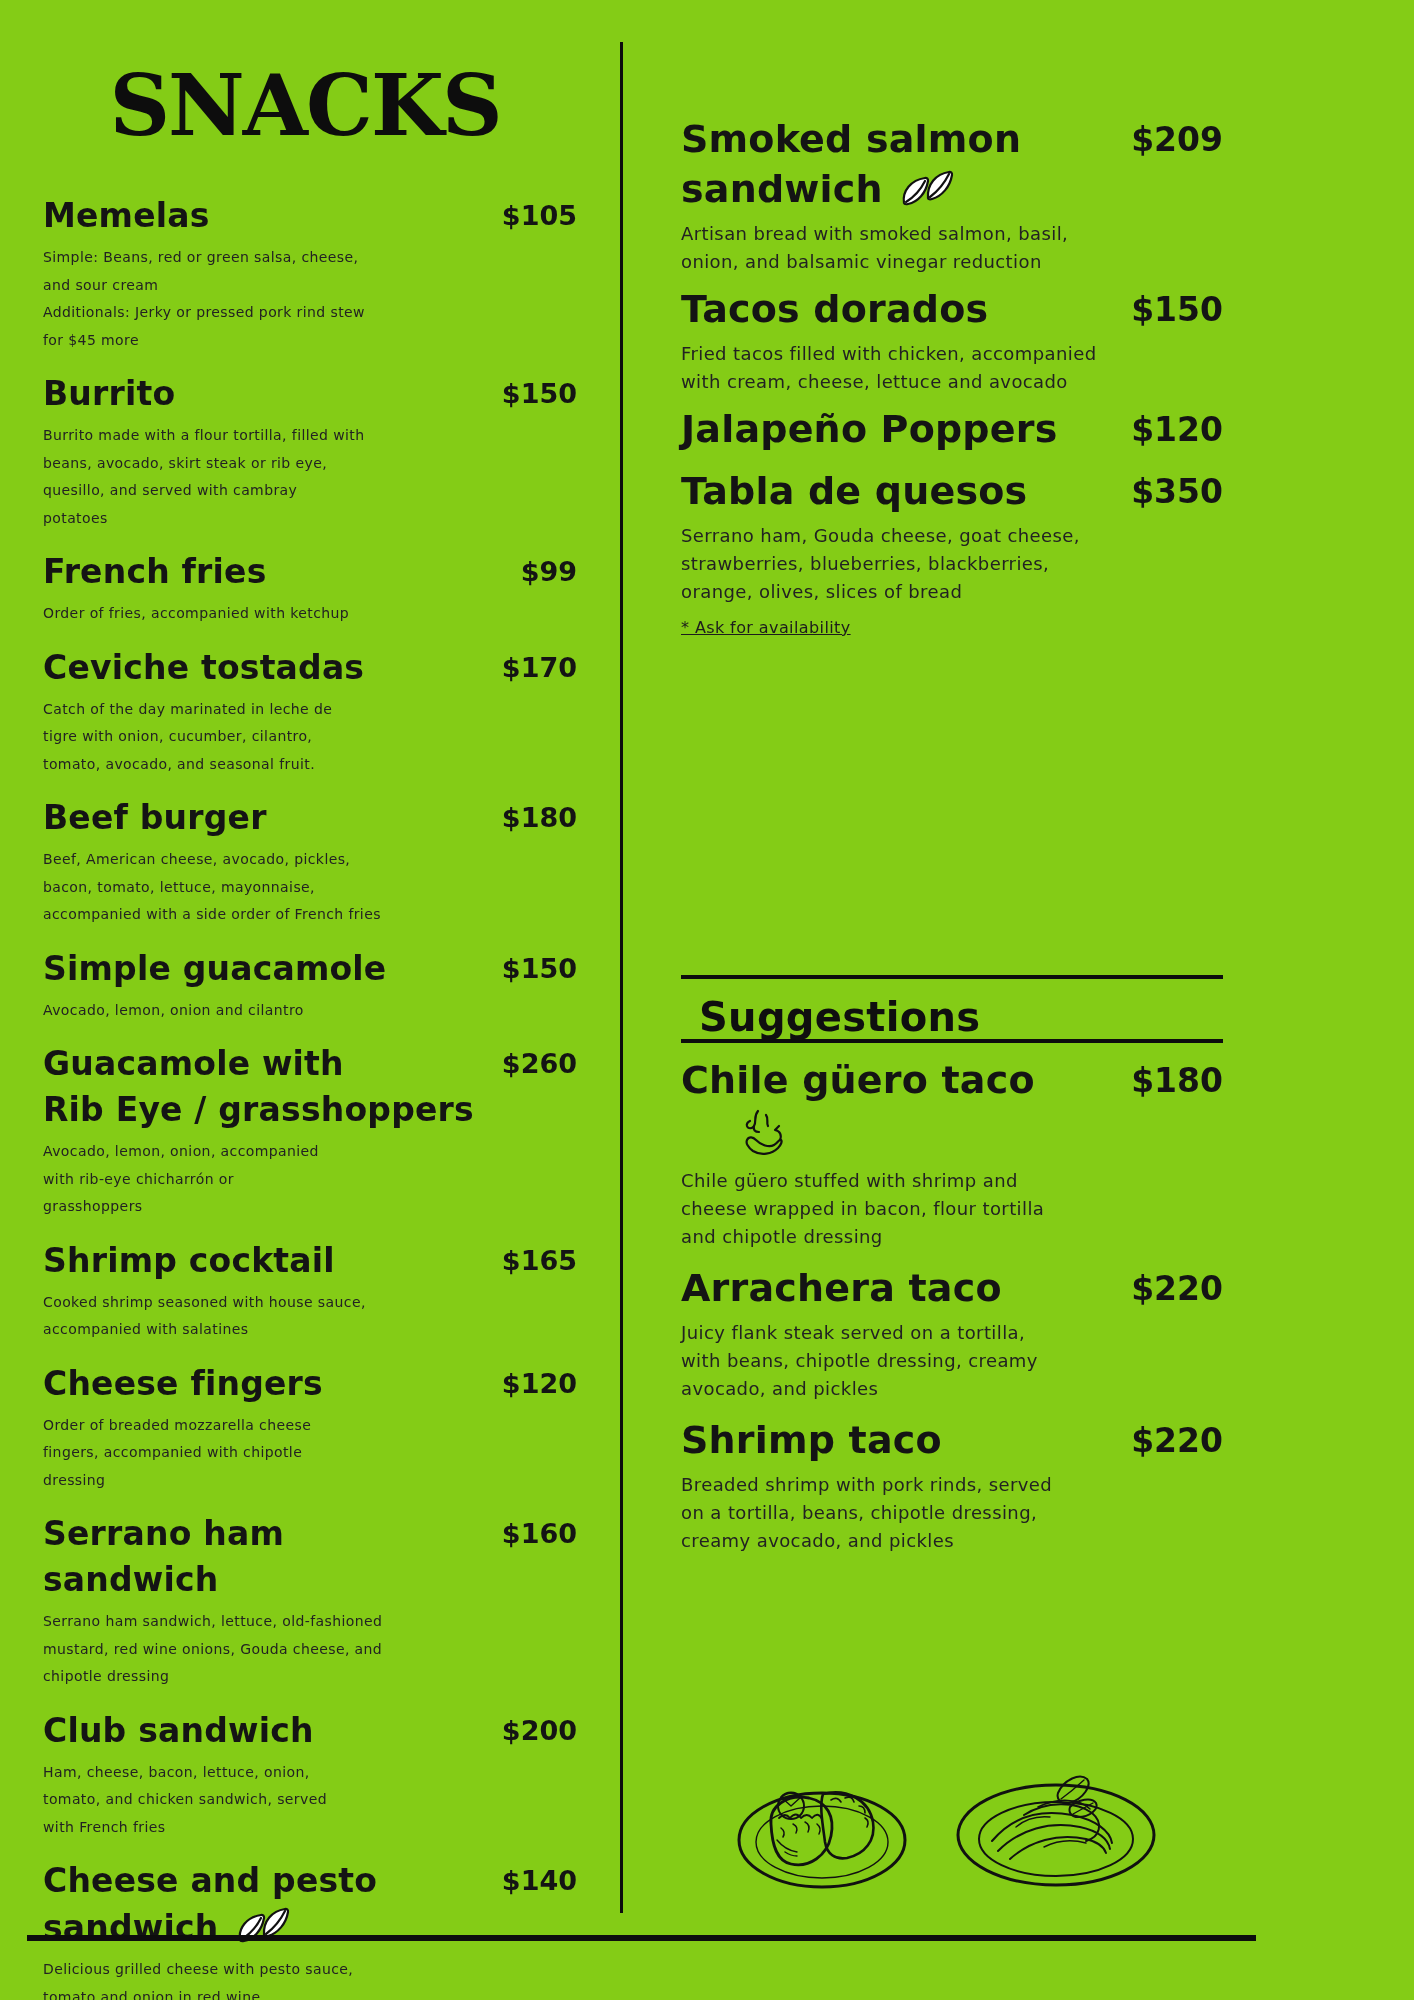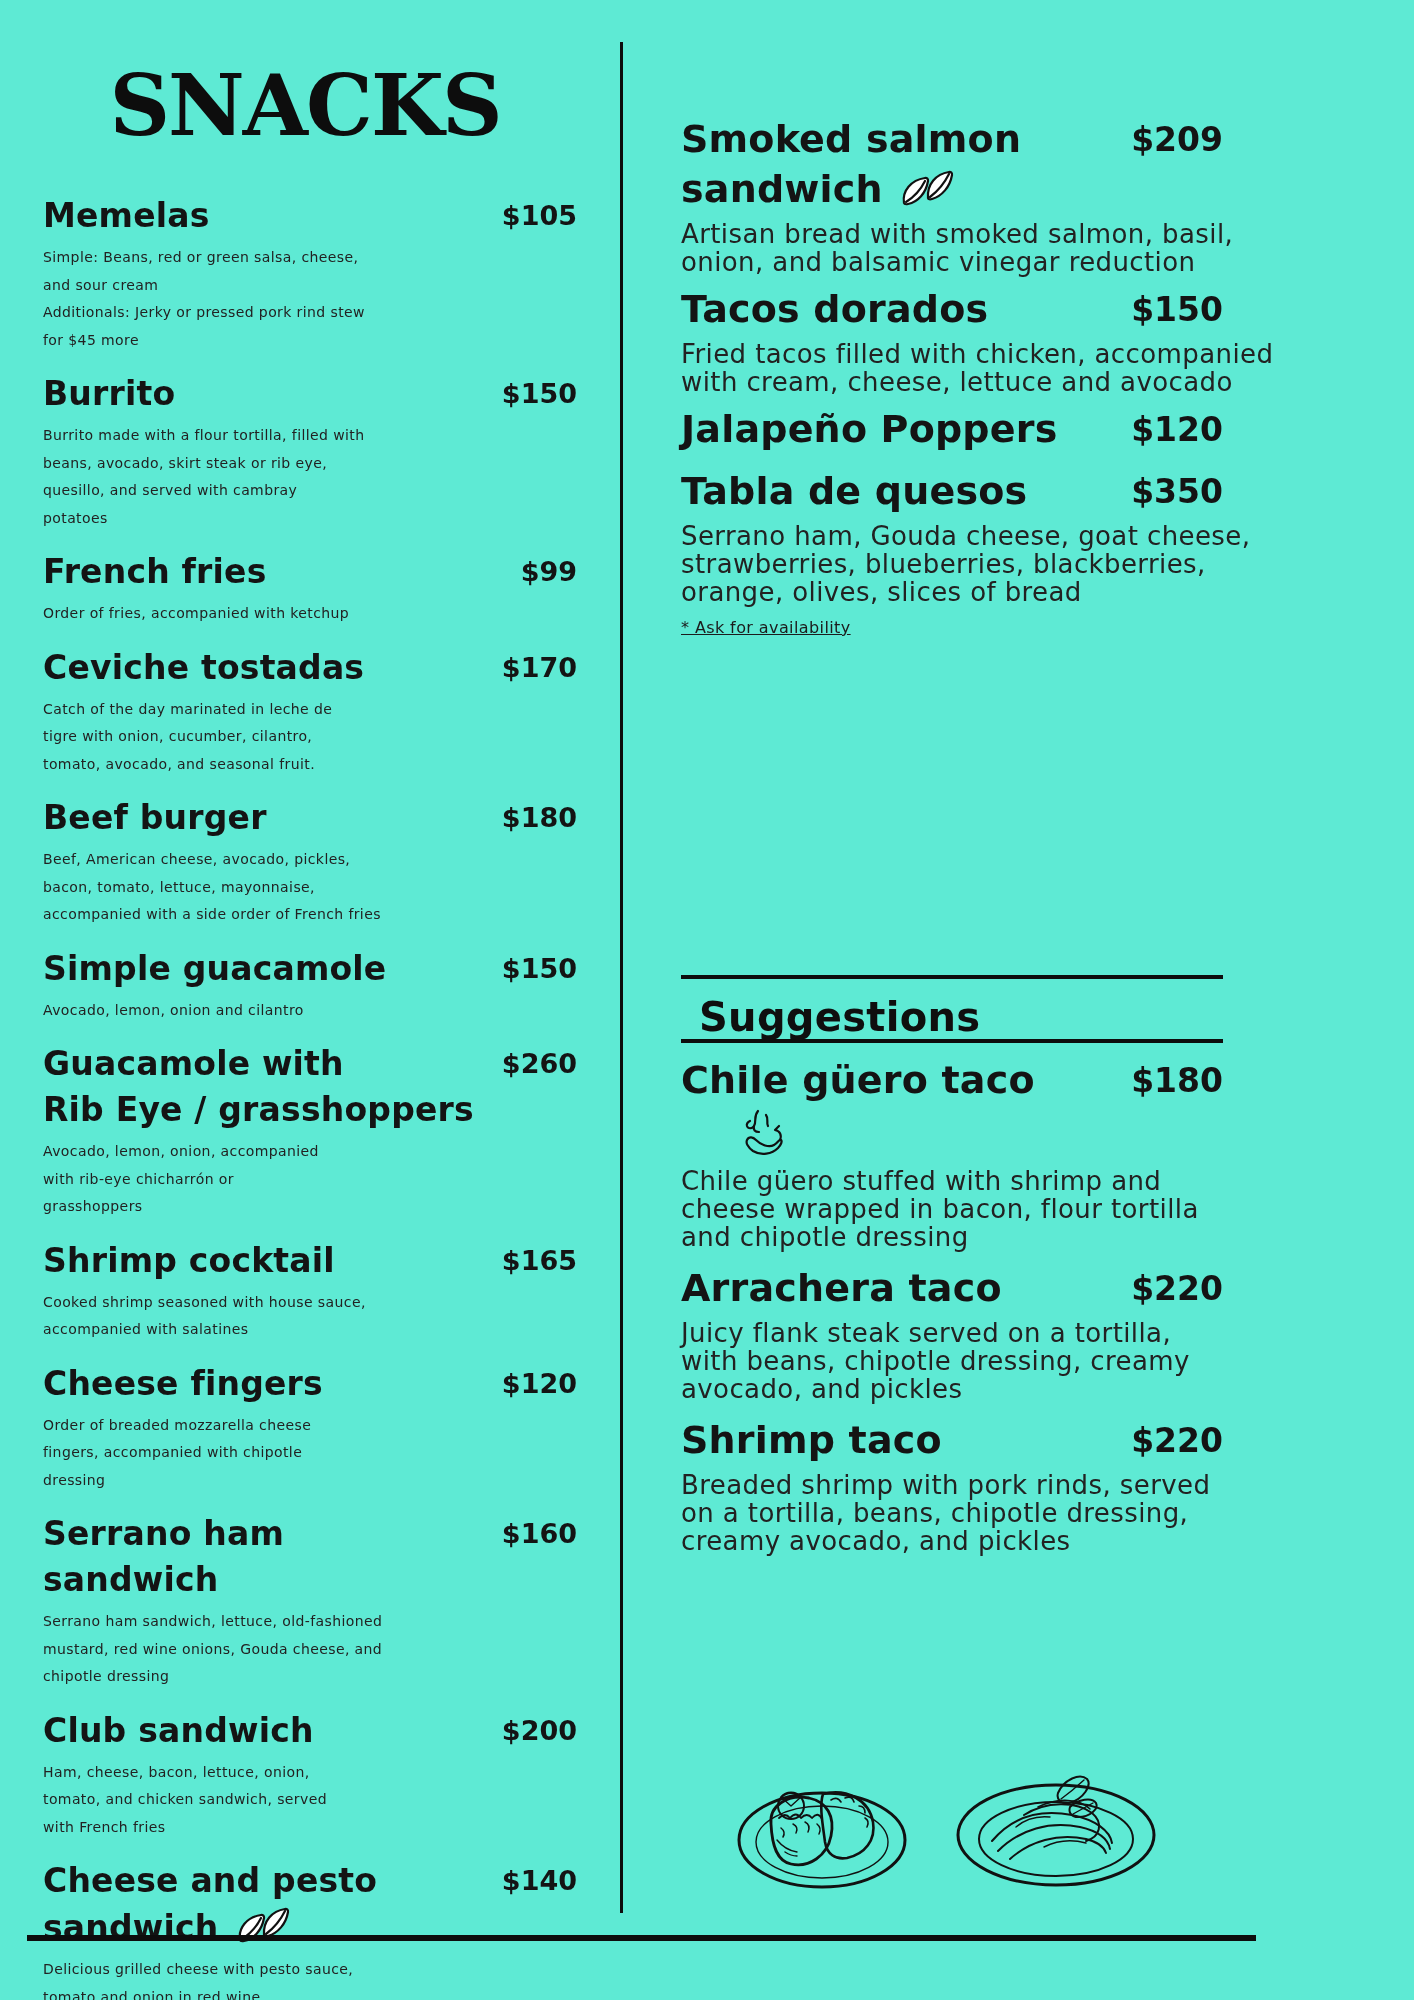--- a/index.html
+++ b/index.html
@@ -1,19 +1,19 @@
 <!DOCTYPE html>
 <html><head>
 <meta charset="utf-8">
 <style>
   html,body{margin:0;padding:0;background:#e8e8e8;}
   .page{
     position:relative;
     width:1414px;height:2000px;
-    background:#5eead4;
+    background:#84cc16;
     font-family:"DejaVu Sans","Liberation Sans",sans-serif;
     color:#111;
     overflow:hidden;
     margin:0 auto;
   }
   
   .snacks-title{
     position:absolute;left:33px;top:58px;width:544px;
     margin:0;text-align:center;
     font-family:"DejaVu Serif","Liberation Serif",serif;
@@ -43,21 +43,21 @@
     font-weight:400;
   }
   
   .col.left  .head{line-height:40px;}
   .col.left  .title{font-size:33px;}
   .col.left  .price{font-size:27px;line-height:40px;}
   .col.left  .desc{font-size:14px;line-height:27.5px;}
   .col.right .head{line-height:43px;}
   .col.right .title{font-size:38px;}
   .col.right .price{font-size:33px;line-height:43px;}
-  .col.right .desc{font-size:26px;line-height:28px;}
+  .col.right .desc{font-size:18px;line-height:28px;}
   .col.right .item{margin-bottom:12px;}
 
   .note{
     margin:2px 0 0 0;font-size:16px;letter-spacing:.4px;color:#1c1c1c;
     white-space:pre;
     text-decoration:underline;
   }
   
   .suggestions-header{margin-top:338px;}
   .rule{height:4px;background:#0d0d0d;}

